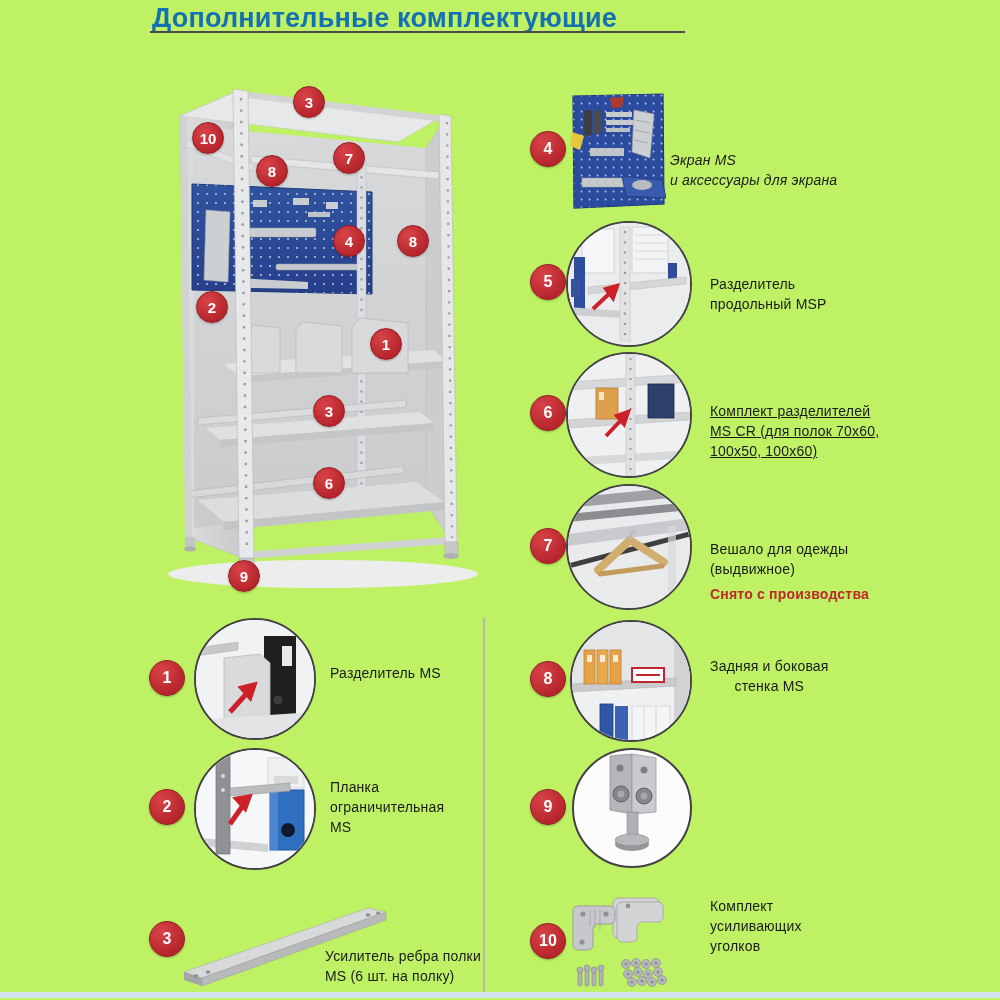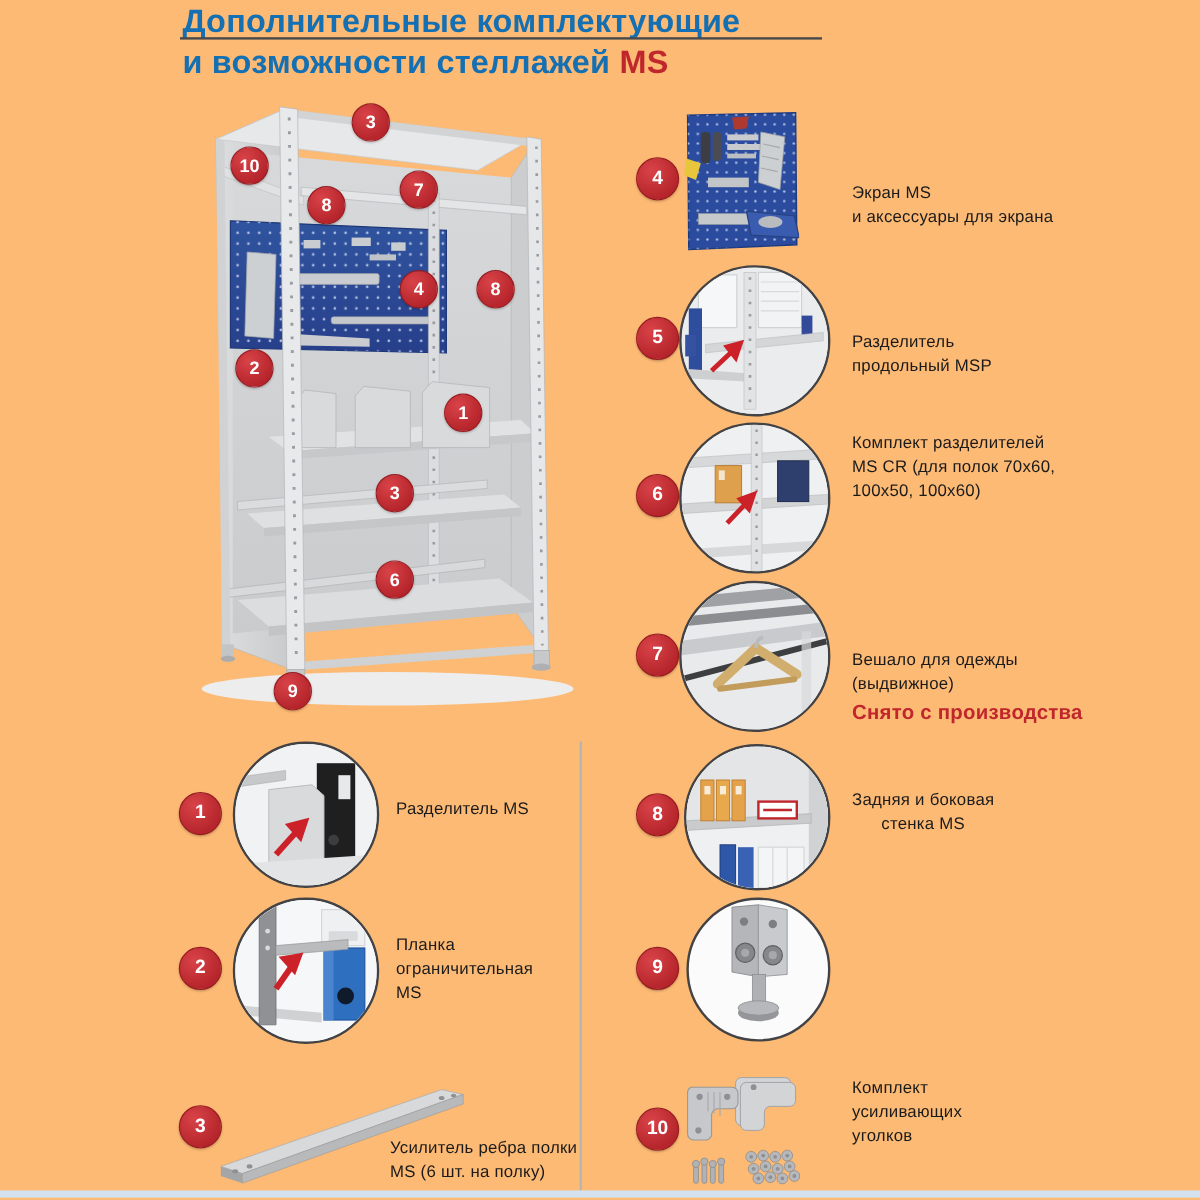--- a/index.html
+++ b/index.html
@@ -1,16 +1,16 @@
 <!DOCTYPE html>
 <html><head>
 <meta charset="utf-8">
 <style>
   html,body{margin:0;padding:0;background:#ffffff;}
-  .page{position:relative;width:1000px;height:1000px;background:#fdba74;overflow:hidden;
+  .page{position:relative;width:1000px;height:1000px;background:#bef264;overflow:hidden;
         font-family:"Liberation Sans", sans-serif;}
   
   .title1,.title2{position:absolute;left:152px;font-weight:bold;font-size:27px;
         color:#1470b2;letter-spacing:0.2px;white-space:nowrap;}
   .title1{top:3px;}
   .title2{top:37px;}
   .title2 .accent{color:#c0272d;}
   .title-rule{position:absolute;left:150px;top:31px;width:535px;height:2px;background:#4a4a4a;}
   
   .badge{position:absolute;border-radius:50%;
@@ -19,33 +19,32 @@
         display:flex;align-items:center;justify-content:center;
         box-shadow:0 1px 2px rgba(0,0,0,0.25);}
   .badge.sm{width:30px;height:30px;font-size:15px;}
   .badge.lg{width:34px;height:34px;font-size:16px;}
   
   .thumb-circle{position:absolute;border-radius:50%;border:2px solid #434345;
         overflow:hidden;background:#f2f3f4;}
   .thumb-box{position:absolute;}
   .label{position:absolute;font-size:14px;line-height:20px;color:#1b1b1b;
         white-space:pre-line;letter-spacing:0.2px;}
-  .note{margin-top:5px;color:#c0272d;font-weight:bold;font-size:17px;}
+  .note{margin-top:5px;color:#c0272d;font-weight:bold;font-size:14px;}
   .v-divider{position:absolute;left:483px;top:618px;width:2px;height:377px;background:#b3b5b7;}
   .bottom-strip{position:absolute;left:0;top:992px;width:1000px;height:6px;background:#d4e2ef;}
   svg{display:block;}
 </style>
 </head>
 <body>
 
 <div class="page">
 
   <div class="title1">Дополнительные комплектующие</div>
   <div class="title-rule"></div>
-  <div class="title2"><span>и возможности стеллажей</span>&nbsp;<span class="accent">MS</span></div>
 
   <div class="thumb-box" style="left:158px;top:82px;width:330px;height:525px;">
     <svg width="330" height="525" viewBox="0 0 330 525">
       <defs>
         <linearGradient id="gSide" x1="0" y1="0" x2="1" y2="0">
           <stop offset="0" stop-color="#dddee0"></stop>
             <stop offset="1" stop-color="#c9cacc"></stop>
         </linearGradient>
         <linearGradient id="gBack" x1="0" y1="0" x2="0" y2="1">
           <stop offset="0" stop-color="#d8d9db"></stop>
@@ -157,21 +156,21 @@
       <line x1="66" y1="28" x2="80" y2="31" stroke="#a5a8ab" stroke-width="1"></line>
       <line x1="65" y1="38" x2="79" y2="41" stroke="#a5a8ab" stroke-width="1"></line>
       <line x1="64" y1="48" x2="78" y2="51" stroke="#a5a8ab" stroke-width="1"></line>
       <polygon points="2,40 14,44 10,58 0,54" fill="#e8c63c"></polygon>
       <rect x="20" y="56" width="34" height="8" fill="#c2c5c8"></rect>
       <rect x="12" y="86" width="44" height="9" fill="#c6c9cc" stroke="#9a9da0" stroke-width="0.5"></rect>
       <polygon points="52,84 92,88 96,106 56,104" fill="#3a5cb0" stroke="#27407e" stroke-width="1"></polygon>
       <ellipse cx="72" cy="93" rx="10" ry="5" fill="#b9bcbf"></ellipse>
     </svg>
   </div>
-  <div class="label" style="left:710px;top:150px;">Экран MS
+  <div class="label" style="left:670px;top:150px;font-style:italic;">Экран MS
 и аксессуары для экрана</div>
 
   <div class="badge lg" style="left:530px;top:264px;">5</div>
   <div class="thumb-circle" style="left:566px;top:221px;width:122px;height:122px;">
     <svg width="122" height="122" viewBox="0 0 122 122">
       <rect x="0" y="0" width="122" height="122" fill="#ebecee"></rect>
       <rect x="14" y="6" width="32" height="44" fill="#f6f7f8" stroke="#d0d2d4"></rect>
       <rect x="64" y="4" width="36" height="46" fill="#f2f3f4" stroke="#d0d2d4"></rect>
       <line x1="66" y1="12" x2="98" y2="12" stroke="#d7d9db"></line>
         <line x1="66" y1="20" x2="98" y2="20" stroke="#d7d9db"></line>
@@ -204,21 +203,21 @@
       <rect x="31" y="38" width="5" height="8" fill="#f3e6cd"></rect>
       <rect x="80" y="30" width="26" height="34" fill="#2e3f6e" stroke="#1d2a4e" stroke-width="0.8"></rect>
       <rect x="58" y="0" width="9" height="122" fill="#e0e1e3" stroke="#c2c4c6" stroke-width="0.6"></rect>
       <line x1="62.5" y1="4" x2="62.5" y2="118" stroke="#9a9ca0" stroke-width="2" stroke-dasharray="2 8"></line>
       <g stroke="#cc2128" stroke-width="4" fill="#cc2128">
         <line x1="38" y1="82" x2="55" y2="64"></line>
         <polygon points="60,58 49,62 56,70"></polygon>
       </g>
     </svg>
   </div>
-  <div class="label" style="left:710px;top:358px;">Комплект разделителей
+  <div class="label" style="left:710px;top:401px;text-decoration:underline;">Комплект разделителей
 MS CR (для полок 70x60,
 100x50, 100x60)</div>
 
   <div class="badge lg" style="left:530px;top:528px;">7</div>
   <div class="thumb-circle" style="left:566px;top:484px;width:122px;height:122px;">
     <svg width="122" height="122" viewBox="0 0 122 122">
       <rect x="0" y="0" width="122" height="122" fill="#e9eaec"></rect>
       <polygon points="0,12 122,0 122,10 0,22" fill="#9fa1a4"></polygon>
       <polygon points="0,28 122,16 122,24 0,36" fill="#8b8d90"></polygon>
       <polygon points="0,48 122,32 122,44 0,60" fill="#c8cacd"></polygon>

